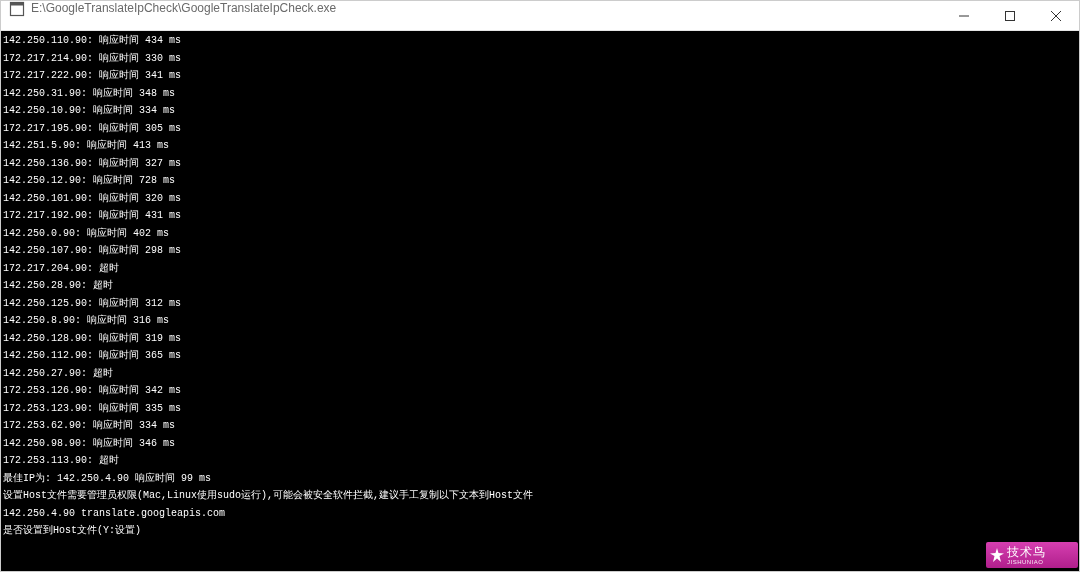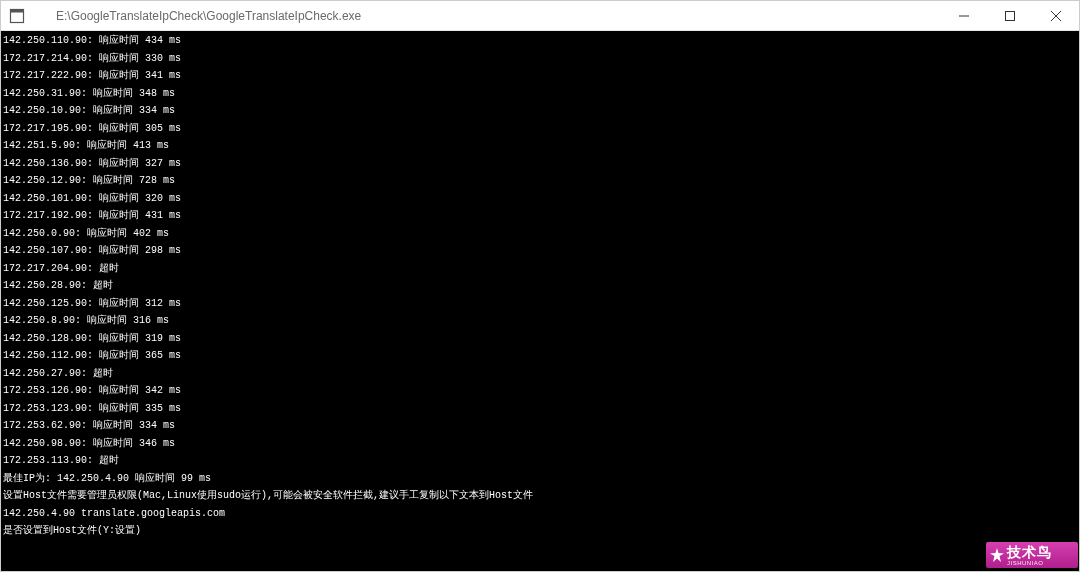--- a/index.html
+++ b/index.html
@@ -16,25 +16,24 @@
     height: 572px;
     border: 1px solid #ccc;
     background: #fff;
     display: flex;
     flex-direction: column;
   }
   .titlebar {
     height: 30px;
     background: #ffffff;
     display: flex;
-    align-items: center;
+    align-items: flex-start;
     padding: 0 0 0 8px;
     border-bottom: 1px solid #e5e5e5;
     flex: 0 0 30px;
-    gap: 25px;
   }
   .titlebar .app-icon {
     width: 16px;
     height: 16px;
     margin-right: 6px;
     display: inline-flex;
     align-items: center;
     justify-content: center;
   }
   .titlebar .app-icon svg { display: block; }
@@ -86,21 +85,21 @@
     padding: 0 4px;
     font-size: 11px;
     border-radius: 2px;
     box-shadow: 0 1px 2px rgba(0,0,0,.4);
   }
   .watermark .spark {
     width: 14px; height: 14px; margin-right: 3px;
     display:inline-flex;align-items:center;justify-content:center;
   }
   .watermark .wm-text { display:flex; flex-direction:column; line-height:1; }
-  .watermark .wm-main { font-size: 14px; font-weight: 700; letter-spacing:1px;}
+  .watermark .wm-main { font-size: 12px; font-weight: 400; letter-spacing:1px;}
   .watermark .wm-sub  { font-size: 6px; letter-spacing: .5px; opacity:.9; margin-top:1px;}
 </style>
 </head>
 <body>
 
 <div class="window">
   <div class="titlebar">
     <span class="app-icon">
       <svg width="16" height="16" viewBox="0 0 16 16">
         <rect x="1.5" y="1.5" width="13" height="13" fill="none" stroke="#555" stroke-width="1.2"></rect>

